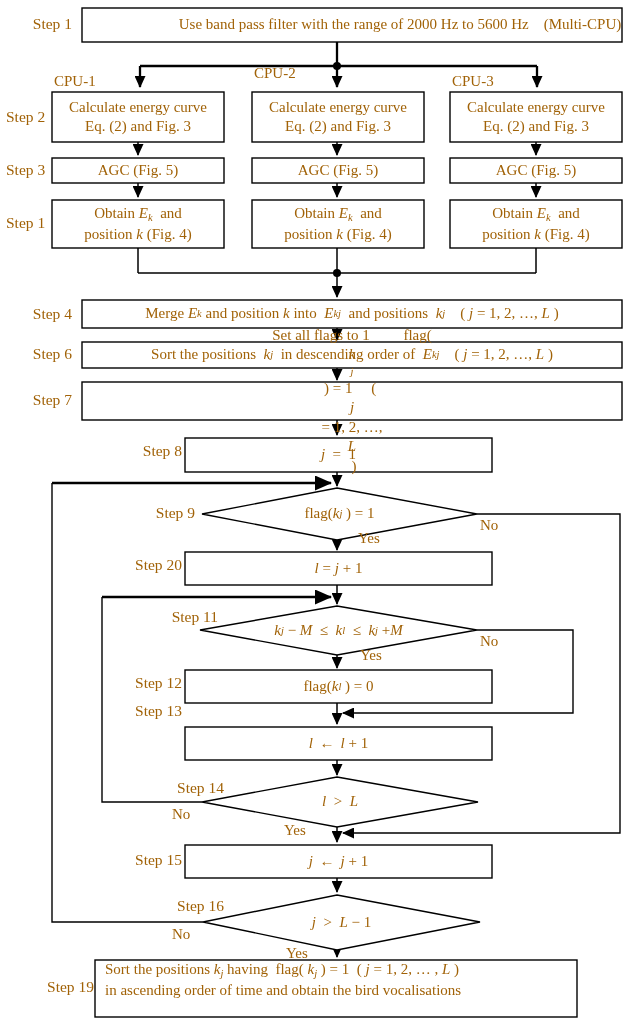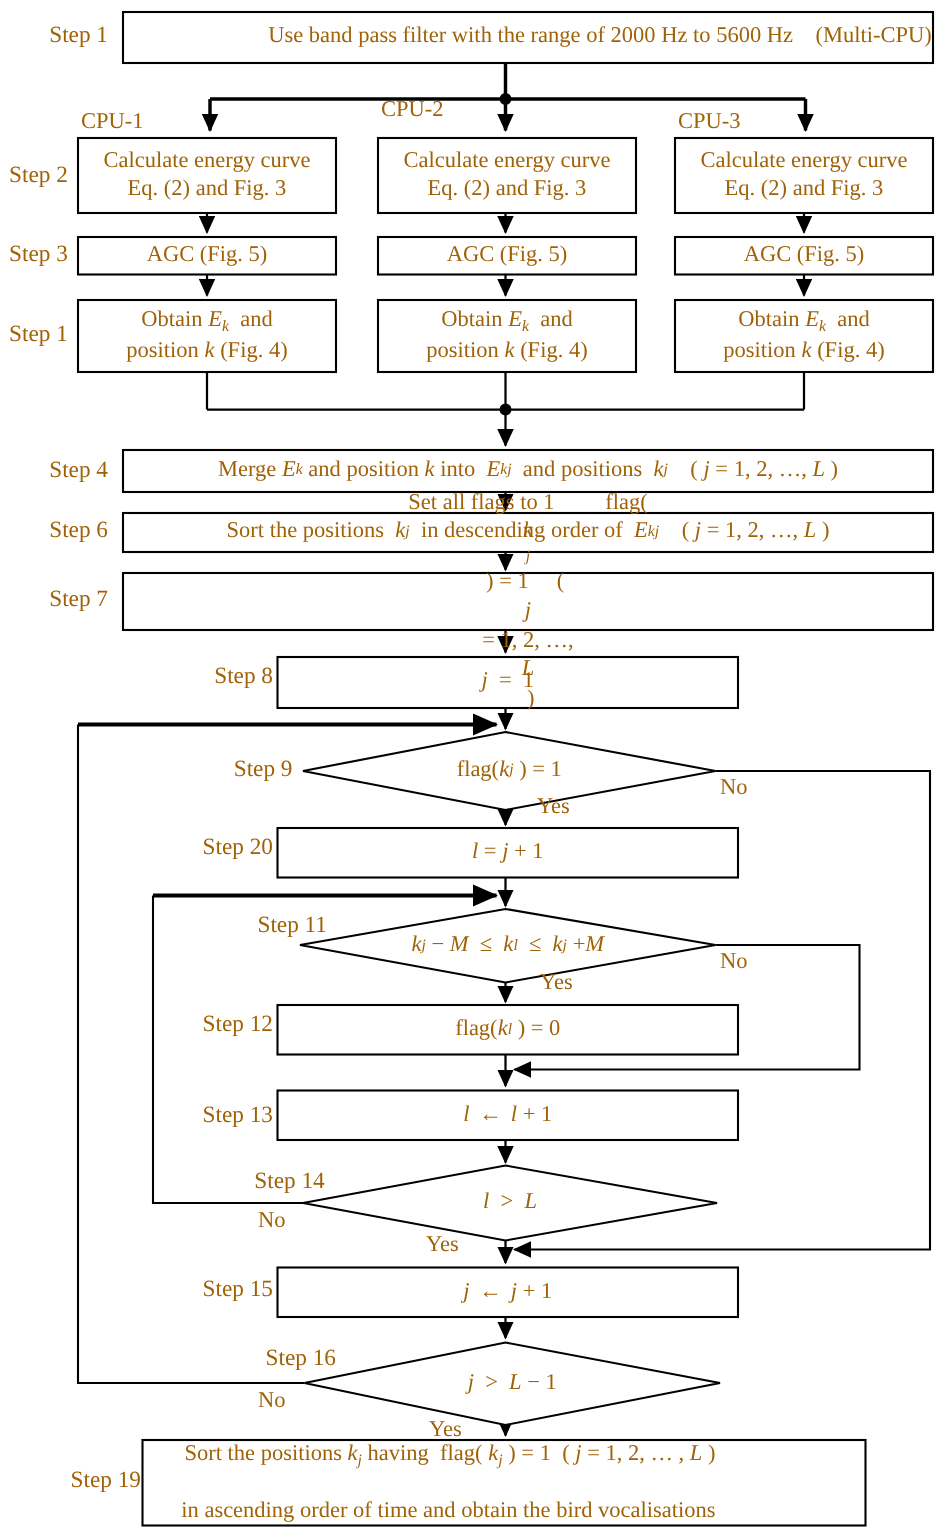--- a/index.html
+++ b/index.html
@@ -117,22 +117,22 @@
   <div class="lab" style="left:6px;top:161px;width:44px;text-align:left;">Step 3</div>
   <div class="lab" style="left:6px;top:214px;width:44px;text-align:left;">Step 1</div>
   <div class="lab" style="left:6px;top:305px;width:66px;">Step 4</div>
   <div class="lab" style="left:6px;top:345px;width:66px;">Step 6</div>
   <div class="lab" style="left:6px;top:391px;width:66px;">Step 7</div>
   <div class="lab" style="left:128px;top:442px;width:54px;">Step 8</div>
   <div class="lab" style="left:141px;top:504px;width:54px;">Step 9</div>
   <div class="lab" style="left:120px;top:556px;width:62px;">Step 20</div>
   <div class="lab" style="left:156px;top:608px;width:62px;">Step 11</div>
   <div class="lab" style="left:120px;top:674px;width:62px;">Step 12</div>
-  <div class="lab" style="left:120px;top:735px;width:62px;">Step 13</div>
-  <div class="lab" style="left:162px;top:779px;width:62px;text-align:center;">Step 14</div>
+  <div class="lab" style="left:120px;top:702px;width:62px;">Step 13</div>
+  <div class="lab" style="left:162px;top:779px;width:62px;">Step 14</div>
   <div class="lab" style="left:120px;top:851px;width:62px;">Step 15</div>
   <div class="lab" style="left:162px;top:897px;width:62px;">Step 16</div>
   <div class="lab" style="left:32px;top:978px;width:62px;">Step 19</div>
 
   <div class="edge" style="left:54px;top:73px;">CPU-1</div>
   <div class="edge" style="left:254px;top:65px;">CPU-2</div>
   <div class="edge" style="left:452px;top:73px;">CPU-3</div>
 
   <div class="t" style="left:82px;top:8px;width:540px;height:34px;margin-left:48px;"><span class="s-r">Use band pass filter with the range of 2000 Hz to 5600 Hz</span><span class="s-r">    (Multi-CPU)</span></div>
 
@@ -171,21 +171,21 @@
   <div class="t" style="left:82px;top:382px;width:540px;height:38px;flex-direction:column;"><span class="s-r">Set all flags to 1         flag(</span><span class="s-i">k</span><span class="s-sub">j</span><span class="s-r">) = 1     ( </span><span class="s-i">j</span><span class="s-r"> = 1, 2, …, </span><span class="s-i">L</span><span class="s-r"> )</span></div>
   <div class="t" style="left:185px;top:438px;width:307px;height:34px;"><span class="s-i">j</span><span class="s-r">  =  1</span></div>
   <div class="t" style="left:202px;top:488px;width:275px;height:52px;"><span class="s-r">flag(</span><span class="s-i">k</span><span class="s-sub">j</span><span class="s-r"> ) = 1</span></div>
   <div class="t" style="left:185px;top:552px;width:307px;height:33px;"><span class="s-i">l</span><span class="s-r"> = </span><span class="s-i">j</span><span class="s-r"> + 1</span></div>
   <div class="t" style="left:200px;top:606px;width:277px;height:49px;"><span class="s-i">k</span><span class="s-sub">j</span><span class="s-r"> − </span><span class="s-i">M</span><span class="s-r">  ≤  </span><span class="s-i">k</span><span class="s-sub">l</span><span class="s-r">  ≤  </span><span class="s-i">k</span><span class="s-sub">j</span><span class="s-r"> +</span><span class="s-i">M</span></div>
   <div class="t" style="left:185px;top:670px;width:307px;height:33px;"><span class="s-r">flag(</span><span class="s-i">k</span><span class="s-sub">l</span><span class="s-r"> ) = 0</span></div>
   <div class="t" style="left:185px;top:727px;width:307px;height:33px;"><span class="s-i">l</span><span class="s-a">  ←  </span><span class="s-i">l</span><span class="s-r"> + 1</span></div>
   <div class="t" style="left:202px;top:777px;width:276px;height:50px;"><span class="s-i">l</span><span class="s-r">  &gt;  </span><span class="s-i">L</span></div>
   <div class="t" style="left:185px;top:845px;width:307px;height:33px;"><span class="s-i">j</span><span class="s-a">  ←  </span><span class="s-i">j</span><span class="s-r"> + 1</span></div>
   <div class="t" style="left:203px;top:895px;width:277px;height:55px;"><span class="s-i">j</span><span class="s-r">  &gt;  </span><span class="s-i">L</span><span class="s-r"> − 1</span></div>
-  <div class="t col left" style="left:95px;top:960px;width:382px;height:57px;align-items:flex-end;gap:17px;">
+  <div class="t col left" style="left:95px;top:960px;width:382px;height:57px;align-items:flex-start;">
     <div><span class="s-r">Sort the positions </span><span class="s-i">k</span><span class="s-sub">j</span><span class="s-r"> having  flag( </span><span class="s-i">k</span><span class="s-sub">j</span><span class="s-r"> ) = 1  ( </span><span class="s-i">j</span><span class="s-r"> = 1, 2, … , </span><span class="s-i">L</span><span class="s-r"> )</span></div>
     <div><span class="s-r">in ascending order of time and obtain the bird vocalisations</span></div>
   </div>
 
   <div class="edge" style="left:480px;top:517px;">No</div>
   <div class="edge" style="left:358px;top:530px;">Yes</div>
   <div class="edge" style="left:480px;top:633px;">No</div>
   <div class="edge" style="left:360px;top:647px;">Yes</div>
   <div class="edge" style="left:172px;top:806px;">No</div>
   <div class="edge" style="left:284px;top:822px;">Yes</div>

